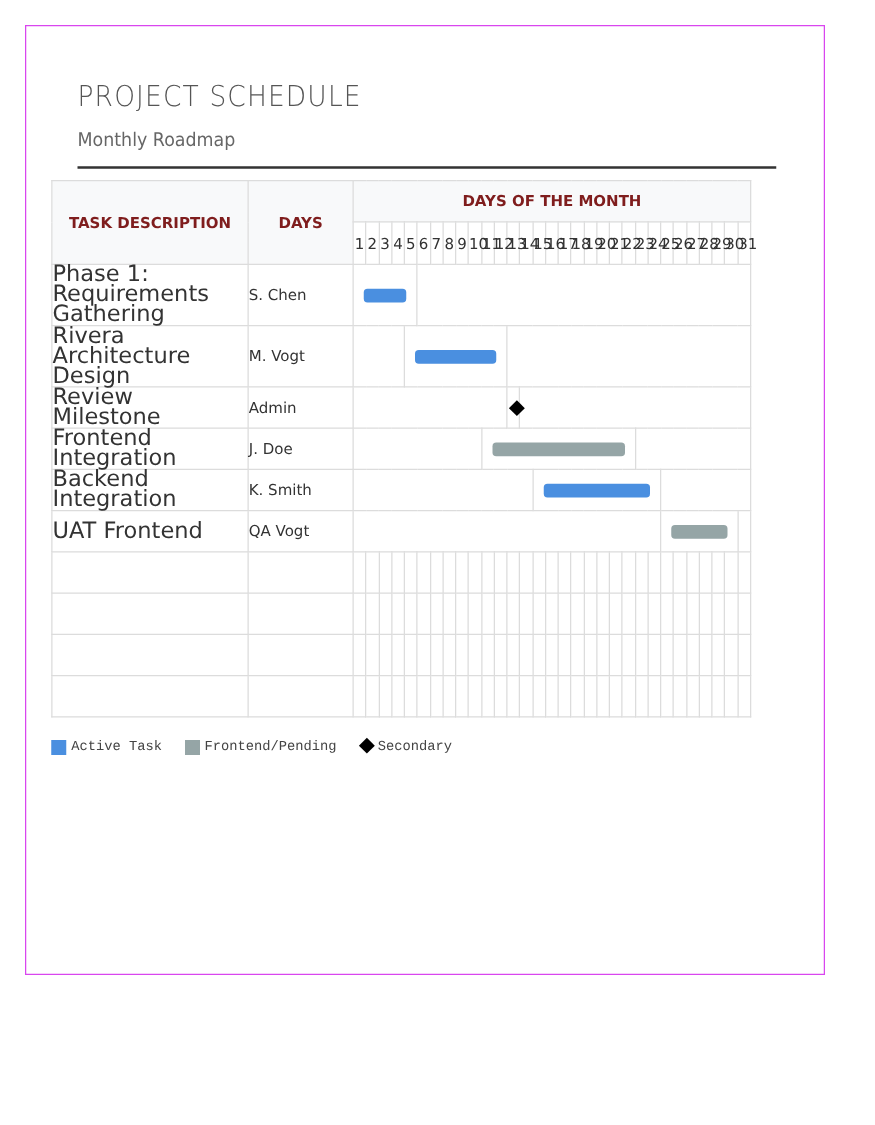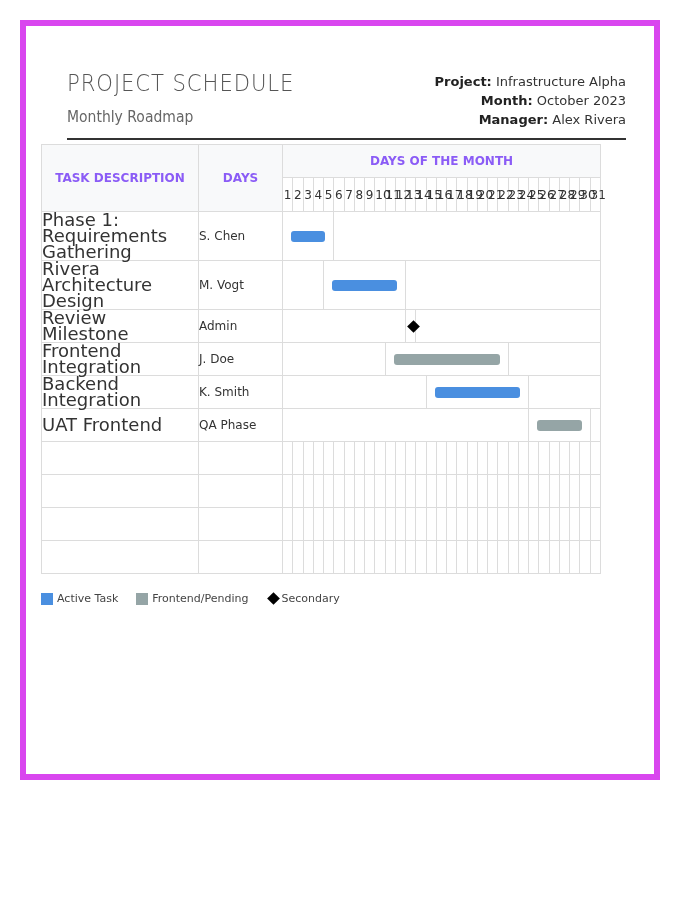--- a/index.html
+++ b/index.html
@@ -1,19 +1,19 @@
 <!DOCTYPE html>
 <html><head>
 <meta charset="utf-8">
 <style>
   html, body { margin: 0; padding: 0; background: #ffffff; }
   body { width: 700px; height: 900px; position: relative; font-family: "DejaVu Sans", sans-serif; }
   .page {
     position: absolute; left: 20px; top: 20px; width: 640px; height: 760px;
-    border: 6px solid #d946ef; background: #fff; box-sizing: border-box;
+    border: 1px solid #d946ef; background: #fff; box-sizing: border-box;
   }
   .header {
     position: absolute; left: 41px; top: 44px; width: 559px; height: 68px;
     border-bottom: 2px solid #333;
   }
   .title {
     position: absolute; left: 0; top: 0;
     font-family: "DejaVu Sans", sans-serif; font-weight: 200; font-size: 23px;
     letter-spacing: 1px; color: #555; transform: scaleX(0.92); transform-origin: left;
   }
@@ -22,50 +22,45 @@
     transform: scaleX(0.93); transform-origin: left;
   }
   .meta {
     position: absolute; right: 0; top: 2px; text-align: right; font-size: 13px;
     color: #333; line-height: 19px;
   }
   .meta b { font-weight: bold; color: #222; }
   .gantt-wrap { position: absolute; left: 41px; top: 144px; width: 559px; }
   table.gantt { border-collapse: collapse; table-layout: fixed; width: 559px; font-size: 12px; color: #333; }
   table.gantt td, table.gantt th { border: 1px solid #dcdcdc; padding: 0; }
-  th.head { background: #f8f9fa; font-weight: bold; font-size: 12px; color: #8b5cf6; }
+  th.head { background: #f8f9fa; font-weight: bold; font-size: 12px; color: #7f1d1d; }
   th.days-title { height: 32px; }
   th.day { height: 33px; font-size: 12px; font-weight: normal; color: #333; overflow: visible; white-space: nowrap; text-align: center; }
   td.task { padding: 0 8px; line-height: 16px; height: 48px; font-size: 18px; }
   td.lead { padding: 0 8px; font-size: 12px; }
   tr.short td.task { height: 32px; }
   .bar { height: 11px; border-radius: 3px; margin: 0 8px; }
   .bar.active { background: #4a8fe0; }
   .bar.secondary { background: #95a5a6; }
   .diamond { width: 9px; height: 9px; background: #000; transform: rotate(45deg); margin: 0 auto 0 3px; }
   tr.empty td { height: 32px; }
   .legend { position: absolute; left: 41px; top: 592px; display: flex; align-items: center; font-size: 11px; color: #444; }
-  .legend .item { display: flex; align-items: center; margin-right: 18px; }
+  .legend .item { display: flex; margin-right: 18px; font-family: Liberation Mono, monospace; }
   .legend .sw { width: 12px; height: 12px; margin-right: 4px; }
   .legend .sw.active { background: #4a8fe0; }
   .legend .sw.secondary { background: #95a5a6; }
   .legend .sw.diamond-sw { width: 9px; height: 9px; background: #000; transform: rotate(45deg); margin: 0 4px 0 2px; }
 </style>
 </head>
 <body>
 
 <div class="page">
   <div class="header">
     <div class="title">PROJECT SCHEDULE</div>
     <div class="subtitle">Monthly Roadmap</div>
-    <div class="meta">
-      <div><b>Project:</b> <span>Infrastructure Alpha</span></div>
-      <div><b>Month:</b> <span>October 2023</span></div>
-      <div><b>Manager:</b> <span>Alex Rivera</span></div>
-    </div>
   </div>
 </div>
 
 <div class="gantt-wrap">
   <table class="gantt" id="gantt">
     <colgroup id="cols">
         <col style="width: 157px;">
         <col style="width: 84px;">
         <col style="width: 10.2581px;">
         <col style="width: 10.2581px;">
@@ -179,21 +174,21 @@
           <td class="task">Backend Integration</td>
           <td class="lead">K. Smith</td>
           <td colspan="14"></td>
           <td colspan="10">
             <div class="bar active"></div>
           </td>
           <td colspan="7"></td>
         </tr>
         <tr class="short">
           <td class="task">UAT Frontend</td>
-          <td class="lead">QA Phase</td>
+          <td class="lead">QA Vogt</td>
           <td colspan="24"></td>
           <td colspan="6">
             <div class="bar secondary"></div>
           </td>
           <td colspan="1"></td>
         </tr>
         <tr class="empty">
           <td></td>
           <td></td>
           <td></td>

